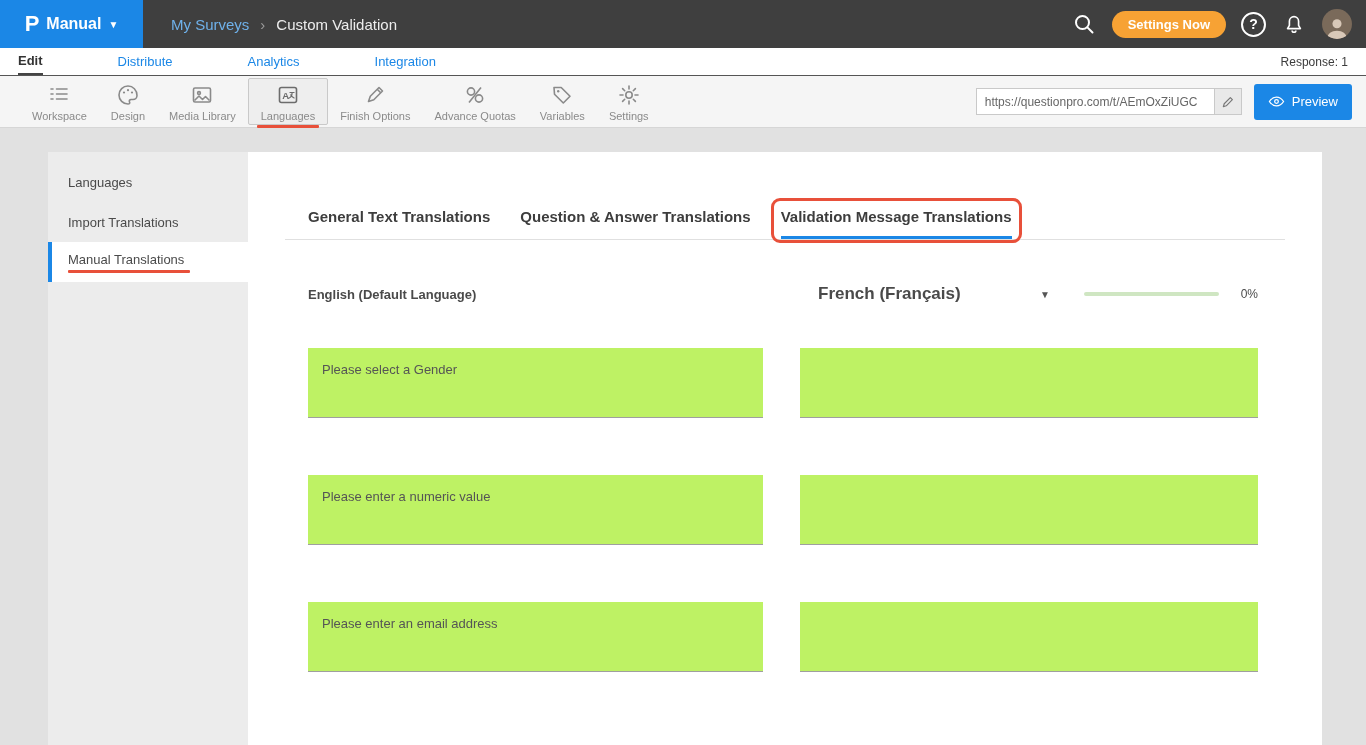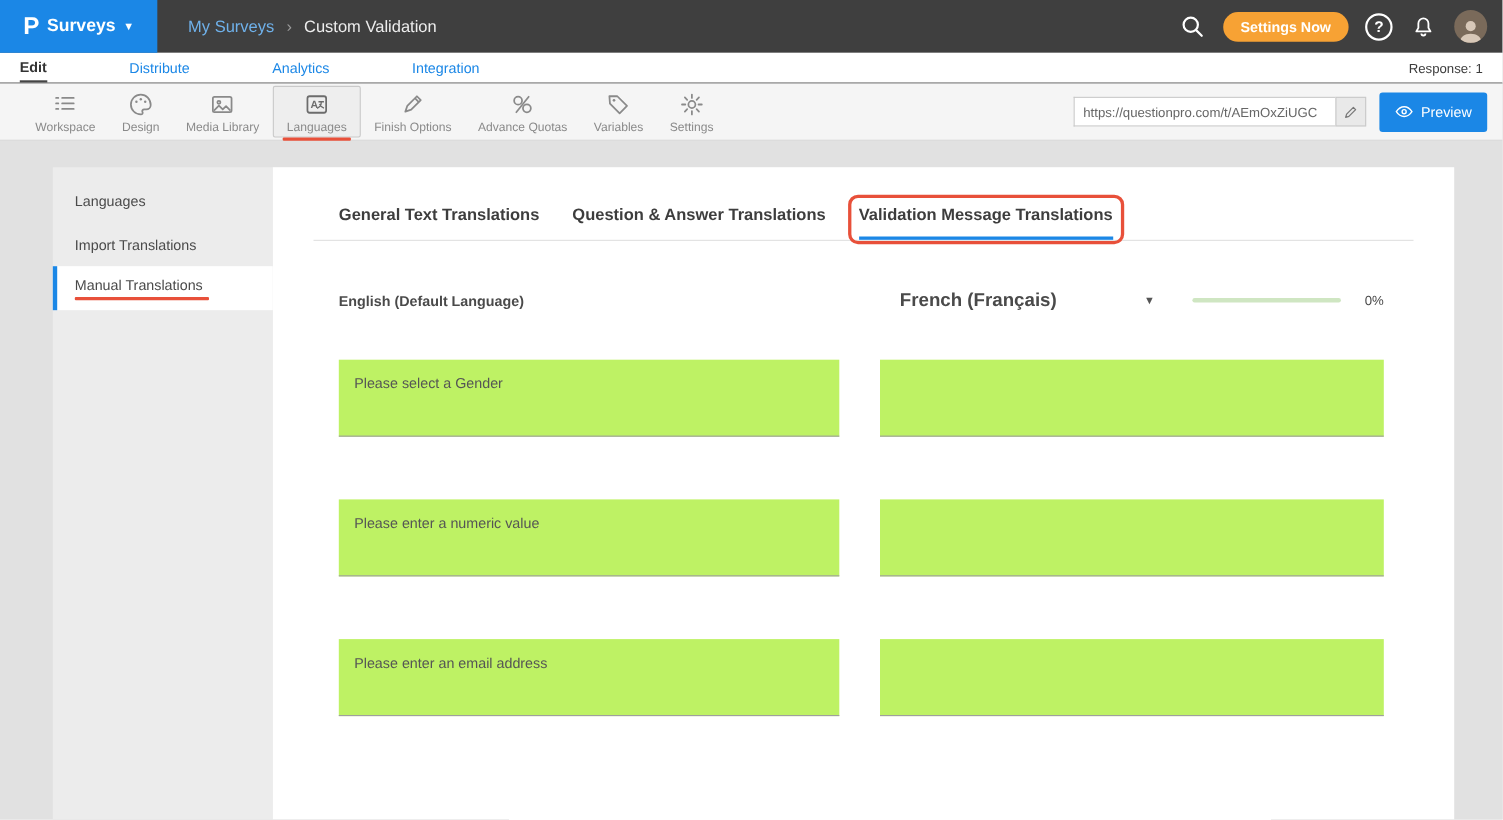--- a/index.html
+++ b/index.html
@@ -54,21 +54,21 @@
   
   .main-wrap { display:flex; margin:24px 44px 0 48px; height:593px; }
   .sidebar { width:200px; background:#ececec; flex:0 0 auto; padding-top:10px; }
   .side-item { height:40px; display:flex; flex-direction:column; justify-content:center; padding-left:20px;
                font-size:13px; color:#4a4a4a; cursor:pointer; }
   .side-item.active { background:#fff; border-left:4px solid #1b87e6; padding-left:16px; }
   .side-ann { width:122px; margin-top:3px; }
 
   .content-panel { flex:1; background:#fff; position:relative; }
 
-  .tabs-row { margin:35px 37px 0; border-bottom:1px solid #e0e0e0; display:flex; gap:30px; padding-left:23px; }
+  .tabs-row { margin:56px 37px 0; border-bottom:1px solid #e0e0e0; display:flex; gap:30px; padding-left:23px; }
   .tab { font-size:15px; color:#3d3d3d; font-weight:bold; padding-bottom:14px; cursor:pointer; position:relative; }
   .tab.active { border-bottom:3px solid #1b87e6; padding-bottom:11px; }
   .ann-box { position:absolute; top:-10px; left:-10px; right:-10px; bottom:-7px; border:3px solid #e8503a;
              border-radius:9px; pointer-events:none; }
 
   .grid { display:grid; grid-template-columns:455px 458px; column-gap:37px; padding:0 64px 0 60px; }
   .lang-header-row { margin-top:44px; margin-bottom:22px; align-items:center; }
   .src-lang-header { font-size:13px; font-weight:bold; color:#4a4a4a; }
   .target-header-cell { display:flex; align-items:center; padding-left:18px; }
   .lang-select { display:flex; align-items:center; justify-content:space-between; width:232px; cursor:pointer; }
@@ -84,21 +84,21 @@
   .trans-box.editable { cursor:text; }
 
   svg { display:block; }
 </style>
 </head>
 <body>
 
 <div class="topbar">
   <div class="logo-area">
     <span class="logo-glyph">P</span>
-    <span class="product-name">Surveys</span>
+    <span class="product-name">Manual</span>
     <span class="logo-caret">▼</span>
   </div>
   <div class="breadcrumb">
     <span class="bc-link">My Surveys</span>
     <span class="bc-sep">›</span>
     <span class="bc-current">Custom Validation</span>
   </div>
   <div class="topbar-right">
     <span class="icon-btn">
       <svg width="24" height="24" viewBox="0 0 24 24" fill="none" stroke="#ffffff" stroke-width="2" stroke-linecap="round">

